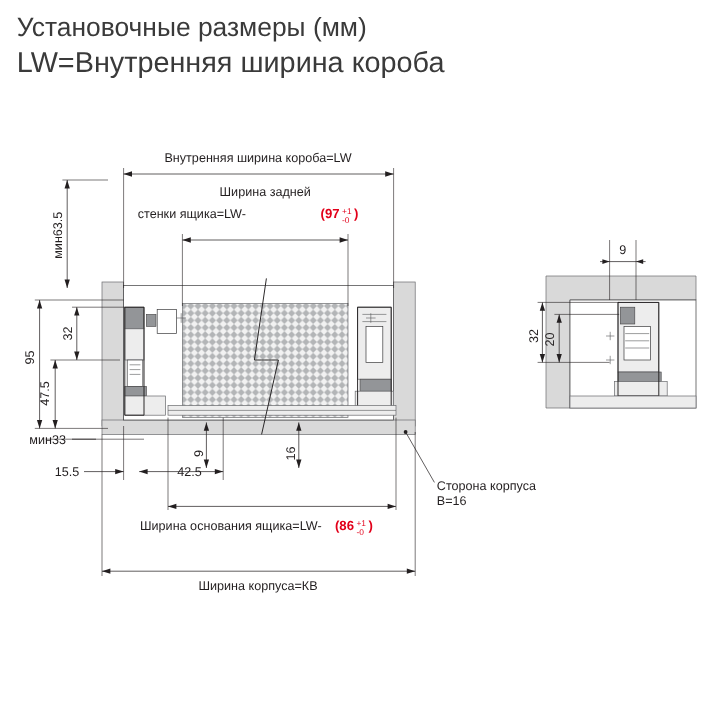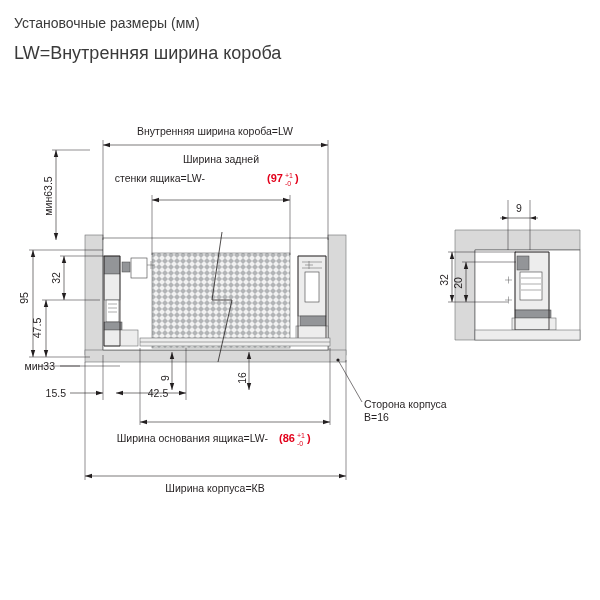--- a/index.html
+++ b/index.html
@@ -21,27 +21,27 @@
     width: 600px;
     height: 600px;
   }
   .title-block {
     position: absolute;
     left: 14px;
     top: 8px;
     width: 430px;
   }
   .title-line {
-    font-size: 14px;
+    font-size: 22px;
     color: #3a3a3a;
     line-height: 30px;
     white-space: nowrap;
   }
   .title-line.second {
-    font-size: 18px;
+    font-size: 24px;
   }
   svg.diagram {
     position: absolute;
     left: 0;
     top: 0;
     width: 600px;
     height: 600px;
   }
   .lbl {
     font-family: "Liberation Sans", sans-serif;

